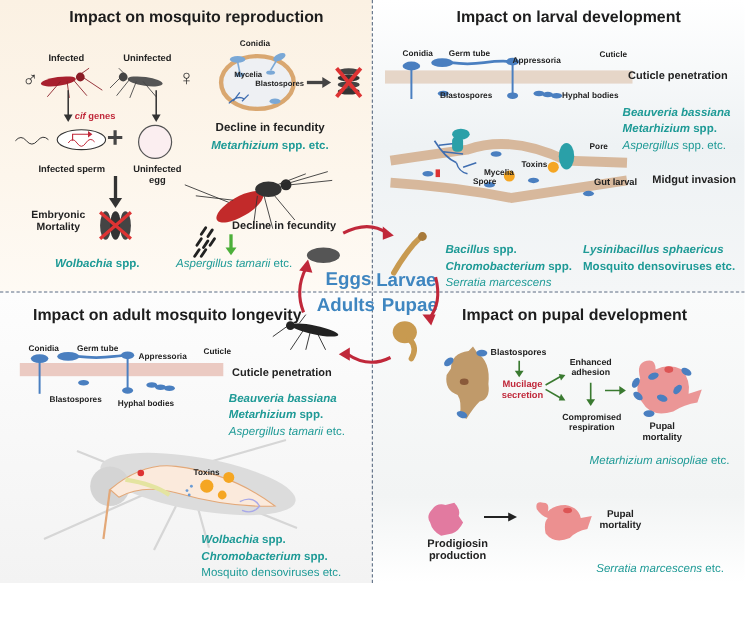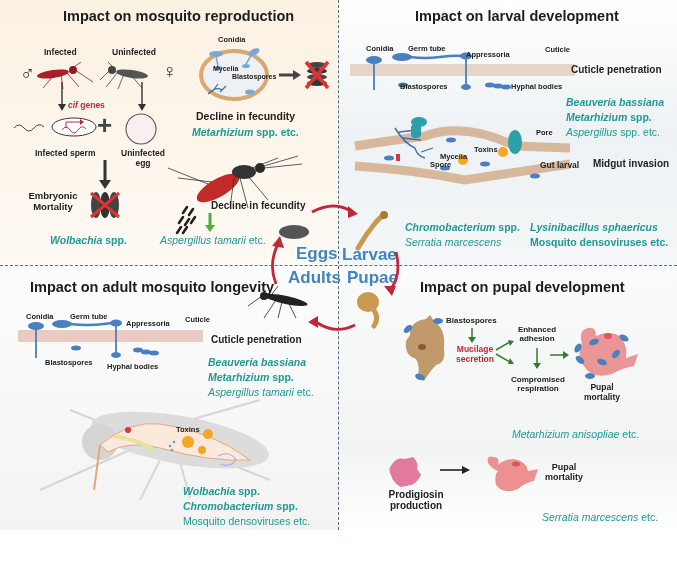--- a/index.html
+++ b/index.html
@@ -208,20 +208,21 @@
 <div class="lbl" style="left:440px; top:152px; font-size:7.5px;">Mycelia</div>
 <div class="lbl" style="left:430px; top:160px; font-size:7.5px;">Spore</div>
 <div class="lbl" style="left:540px; top:160px; font-size:8.5px;">Gut larval</div>
 <div class="lbl-md" style="left:593px; top:158px; font-size:10px;">Midgut invasion</div>
 
 <svg style="left:350px; top:210px;" width="40" height="40">
   <path d="M8 38 Q16 24 26 12 L34 4" stroke="#c89a50" stroke-width="5" stroke-linecap="round" fill="none"></path>
   <circle cx="34" cy="5" r="4" fill="#a87a3a"></circle>
 </svg>
 <div class="abs" style="left:405px; top:220px;">
+  <div class="org" style="position:relative; font-weight:bold;"><i>Bacillus</i><span> spp.</span></div>
   <div class="org" style="position:relative; font-weight:bold;"><i>Chromobacterium</i><span> spp.</span></div>
   <div class="org" style="position:relative;"><i>Serratia marcescens</i><span></span></div>
 </div>
 <div class="abs" style="left:530px; top:220px;">
   <div class="org" style="position:relative; font-weight:bold;"><i>Lysinibacillus sphaericus</i><span></span></div>
   <div class="org" style="position:relative; font-weight:bold;"><i></i><span>Mosquito densoviruses etc.</span></div>
 </div>
 
 <svg style="left:278px; top:224px;" width="32" height="16">
   <ellipse cx="16" cy="8" rx="15" ry="7" fill="#555"></ellipse>
@@ -350,21 +351,21 @@
   <ellipse cx="52" cy="14" rx="5" ry="3" fill="#4a7fc0" transform="rotate(30 52 14)"></ellipse>
     <ellipse cx="44" cy="30" rx="5" ry="3" fill="#4a7fc0" transform="rotate(-50 44 30)"></ellipse>
   <ellipse cx="30" cy="38" rx="5" ry="3" fill="#4a7fc0" transform="rotate(20 30 38)"></ellipse>
     <ellipse cx="8" cy="36" rx="5" ry="3" fill="#4a7fc0" transform="rotate(40 8 36)"></ellipse>
   <ellipse cx="18" cy="52" rx="5" ry="3" fill="#4a7fc0"></ellipse>
 </svg>
 <div class="lbl lbl-c" style="left:582px; top:382px; width:40px; font-size:8.5px;">
   <div>Pupal</div>
   <div>mortality</div>
 </div>
-<div class="org" style="left:512px; top:412px;margin-top:15px;">
+<div class="org" style="left:536px; top:412px;">
   <i>Metarhizium anisopliae</i><span> etc.</span>
 </div>
 
 <svg style="left:387px; top:455px;" width="36" height="34">
   <path d="M6 8 Q10 2 18 4 L26 2 Q32 8 30 14 L34 20 Q30 28 24 30 L14 32 Q6 28 4 20 Q0 14 6 8 Z" fill="#e27aa0"></path>
 </svg>
 <svg style="left:440px; top:465px;" width="30" height="10">
   <line x1="0" y1="5" x2="24" y2="5" stroke="#222" stroke-width="1.6"></line>
     <polygon points="22,1 30,5 22,9" fill="#222"></polygon>
 </svg>

